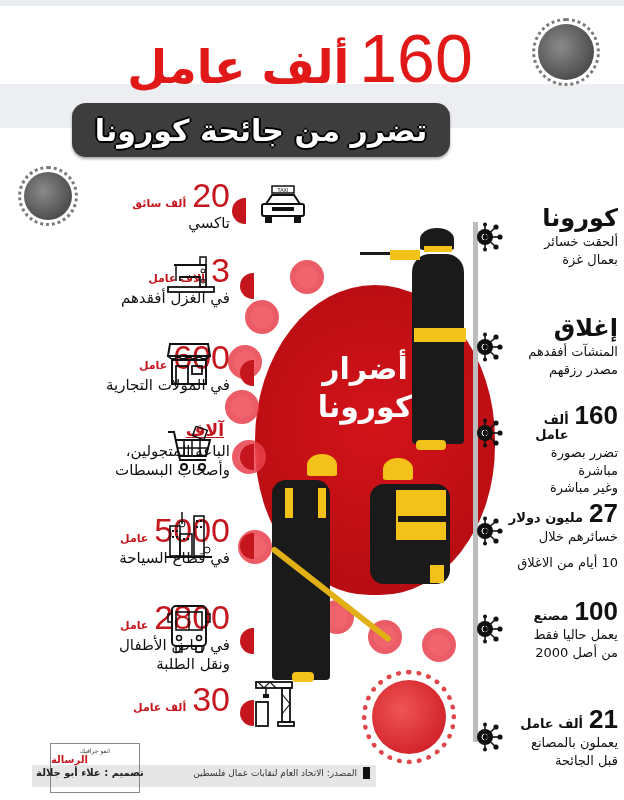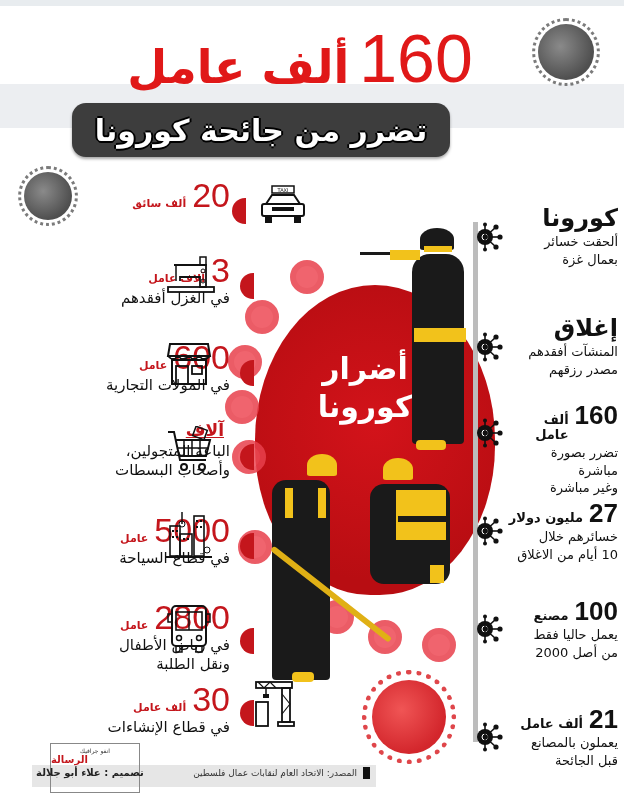--- a/index.html
+++ b/index.html
@@ -130,20 +130,21 @@
 </div>
 
 <div class="virus red" style="left:372px;top:680px;width:74px;height:74px;"></div>
 
 <div class="left-item" style="top:178px;">
   <div class="left-text">
     <div class="left-head">
       <span class="left-num">20</span>
       <span class="left-unit">ألف سائق</span>
     </div>
+    <div class="left-desc">تاكسي</div>
   </div>
   <div class="half-dot" style="right:24px;"></div>
 </div>
 <div class="left-icon" style="top:184px;">
   <svg width="50" height="42" viewBox="0 0 50 42">
       <rect x="14" y="2" width="22" height="7" fill="none" stroke="#111" stroke-width="1.5"></rect>
       <text x="25" y="8" font-size="5" text-anchor="middle" fill="#111">TAXI</text>
       <path d="M8 20 L14 11 H36 L42 20" fill="none" stroke="#111" stroke-width="2"></path>
       <rect x="4" y="20" width="42" height="12" rx="2" fill="none" stroke="#111" stroke-width="2"></rect>
       <rect x="14" y="23" width="22" height="4" fill="#111"></rect>
@@ -276,21 +277,20 @@
       <rect x="30" y="42" width="6" height="6" fill="none" stroke="#111" stroke-width="1.5"></rect>
     </svg>
 </div>
 
 <div class="left-item" style="top:682px;">
   <div class="left-text">
     <div class="left-head">
       <span class="left-num">30</span>
       <span class="left-unit">ألف عامل</span>
     </div>
-    <div class="left-desc">في قطاع الإنشاءات</div>
   </div>
   <div class="half-dot" style="right:16px;top:18px;"></div>
 </div>
 <div class="left-icon" style="top:680px;left:254px;">
   <svg width="46" height="48" viewBox="0 0 46 48">
       <rect x="2" y="2" width="36" height="6" fill="none" stroke="#111" stroke-width="1.8"></rect>
       <path d="M4 2 L10 8 L16 2 L22 8" fill="none" stroke="#111" stroke-width="1.2"></path>
       <rect x="28" y="8" width="8" height="34" fill="none" stroke="#111" stroke-width="1.8"></rect>
       <line x1="28" y1="14" x2="36" y2="24" stroke="#111" stroke-width="1.2"></line>
       <line x1="36" y1="24" x2="28" y2="34" stroke="#111" stroke-width="1.2"></line>
@@ -402,21 +402,21 @@
         <circle cx="11" cy="2.5" r="2"></circle>
         <circle cx="11" cy="27.5" r="2"></circle>
       </g>
     </svg>
   <div class="right-text">
     <div class="right-head">
       <span class="right-num">27</span>
       <span class="right-unit">مليون دولار</span>
     </div>
     <div class="right-desc">خسائرهم خلال</div>
-    <div class="right-desc" style="margin-top:0;">10 أيام من الاغلاق</div>
+    <div class="right-desc" style="margin-top:8px;">10 أيام من الاغلاق</div>
   </div>
 </div>
 
 <div class="right-item" style="top:598px;">
   <svg class="germ" viewBox="0 0 30 30">
       <circle cx="11" cy="15" r="8" fill="#111"></circle>
       <circle cx="11" cy="15" r="3" fill="none" stroke="#fff" stroke-width="1"></circle>
       <g stroke="#111" stroke-width="1.6">
         <line x1="11" y1="15" x2="22" y2="5"></line>
         <line x1="11" y1="15" x2="26" y2="15"></line>

